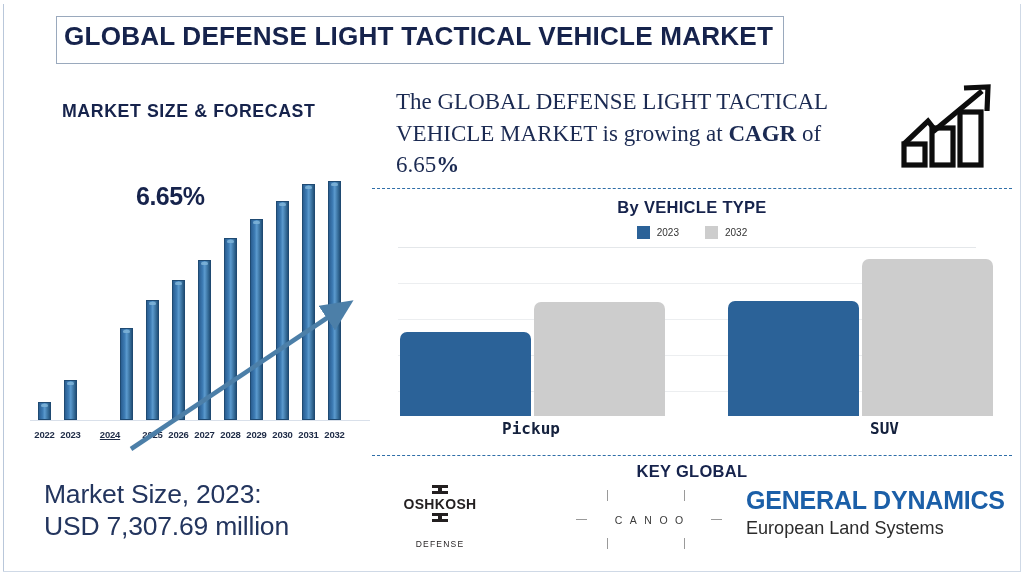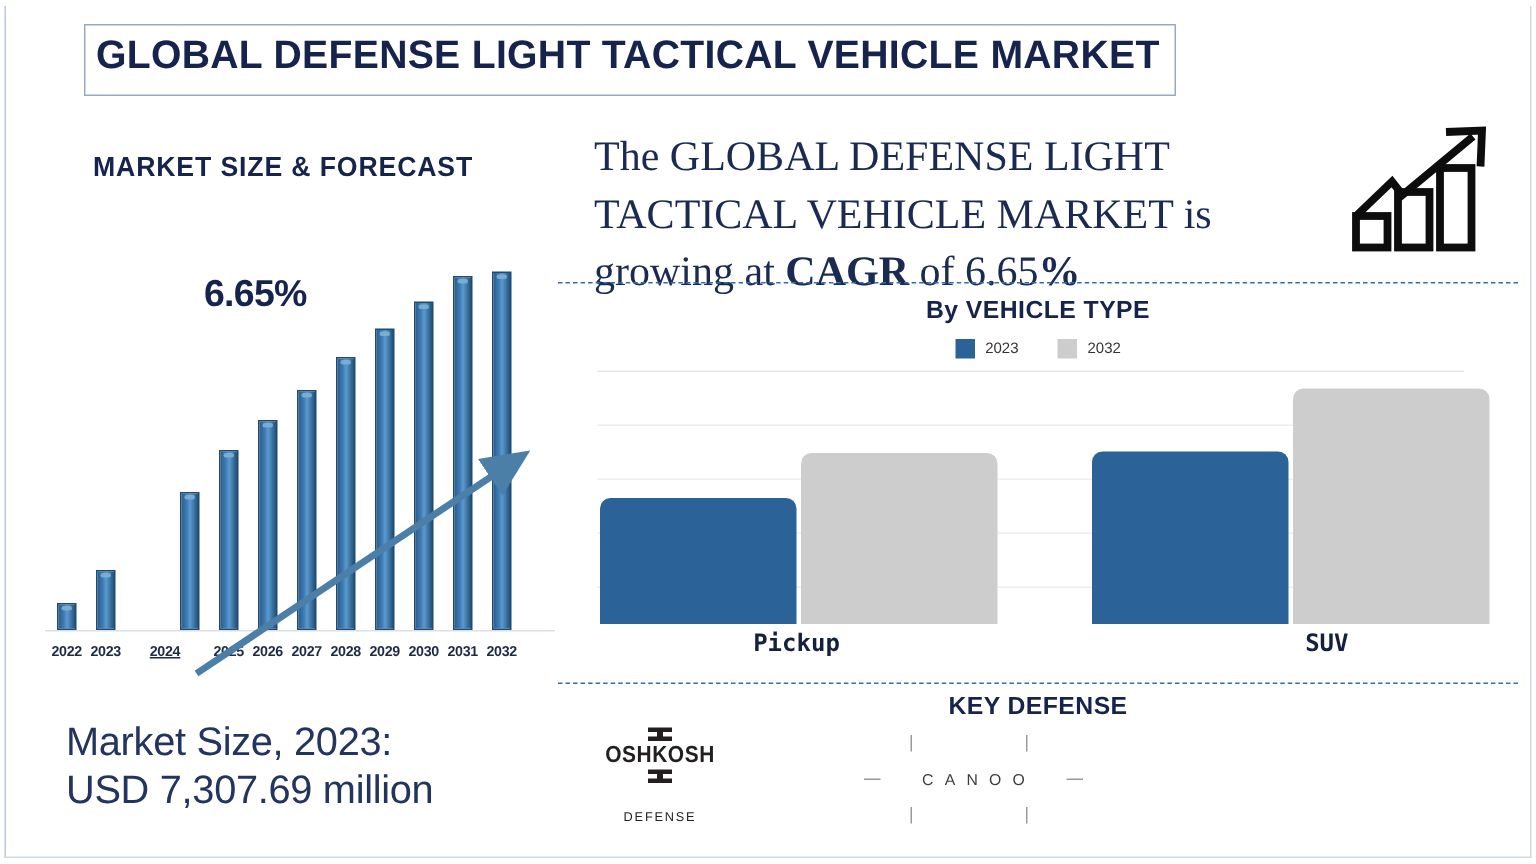--- a/index.html
+++ b/index.html
@@ -136,21 +136,21 @@
     line-height: 1.22;
     letter-spacing: -0.2px;
   }
 
   
   .statement {
     position: absolute;
     left: 396px; top: 86px;
     width: 492px;
     font-family: "Liberation Serif", serif;
-    font-size: 28px;
+    font-size: 23px;
     color: #1b2a52;
     line-height: 1.38;
   }
   .statement b { font-weight: bold; }
 
   .growth-icon {
     position: absolute;
     left: 898px; top: 84px;
     width: 104px; height: 84px;
   }
@@ -419,21 +419,21 @@
         <div class="rbar" title="Pickup 2032" style="left: 136px; width: 131px; height: 114.24px; background: rgb(205, 205, 205);"></div>
         <div class="rbar" title="SUV 2023" style="left: 330px; width: 131px; height: 115.2px; background: rgb(43, 98, 152);"></div>
         <div class="rbar" title="SUV 2032" style="left: 464px; width: 131px; height: 157.44px; background: rgb(205, 205, 205);"></div>
       </div>
     <div id="rcats">
         <div class="rcat" style="left: 93px; width: 80px;">Pickup</div>
         <div class="rcat" style="left: 421px; width: 80px; text-align: right;">SUV</div>
       </div>
   </div>
 
-  <div class="kp-title">KEY DEFENSE</div>
+  <div class="kp-title">KEY GLOBAL</div>
   <div class="kp-row">
 
     <div class="logo-oshkosh">
       <div class="osh-mark">
         <div class="bar t"></div>
           <div class="stem"></div>
           <div class="bar b"></div>
       </div>
       <div class="osh-word">OSHKOSH</div>
       <div class="osh-mark">
@@ -447,15 +447,19 @@
     <div class="logo-canoo">
       <div class="ctick v" style="left:33px; top:4px;"></div>
       <div class="ctick v" style="left:110px; top:4px;"></div>
       <div class="ctick h" style="left:2px; top:33px;"></div>
       <div class="ctick h" style="left:137px; top:33px;"></div>
       <div class="ctick v" style="left:33px; top:52px;"></div>
       <div class="ctick v" style="left:110px; top:52px;"></div>
       <div class="canoo-word">CANOO</div>
     </div>
 
+    <div class="logo-gd">
+      <div class="gd-main">GENERAL DYNAMICS</div>
+      <div class="gd-sub">European Land Systems</div>
+    </div>
 
   </div>
 </div>
 
 </body></html>

